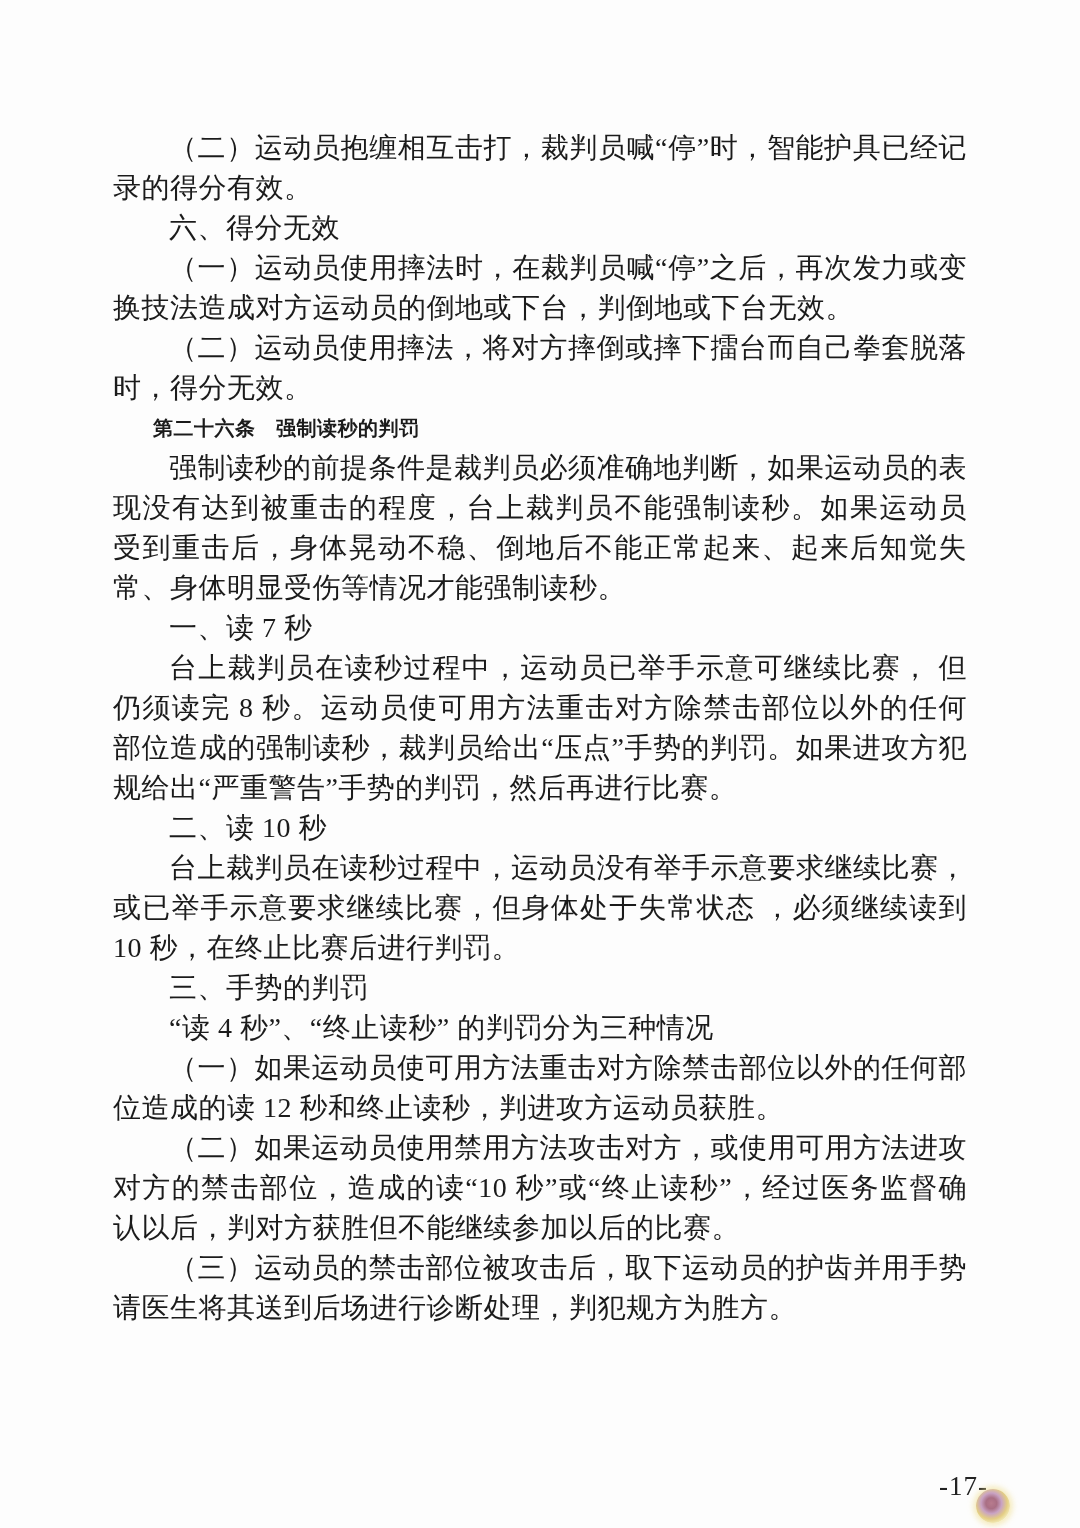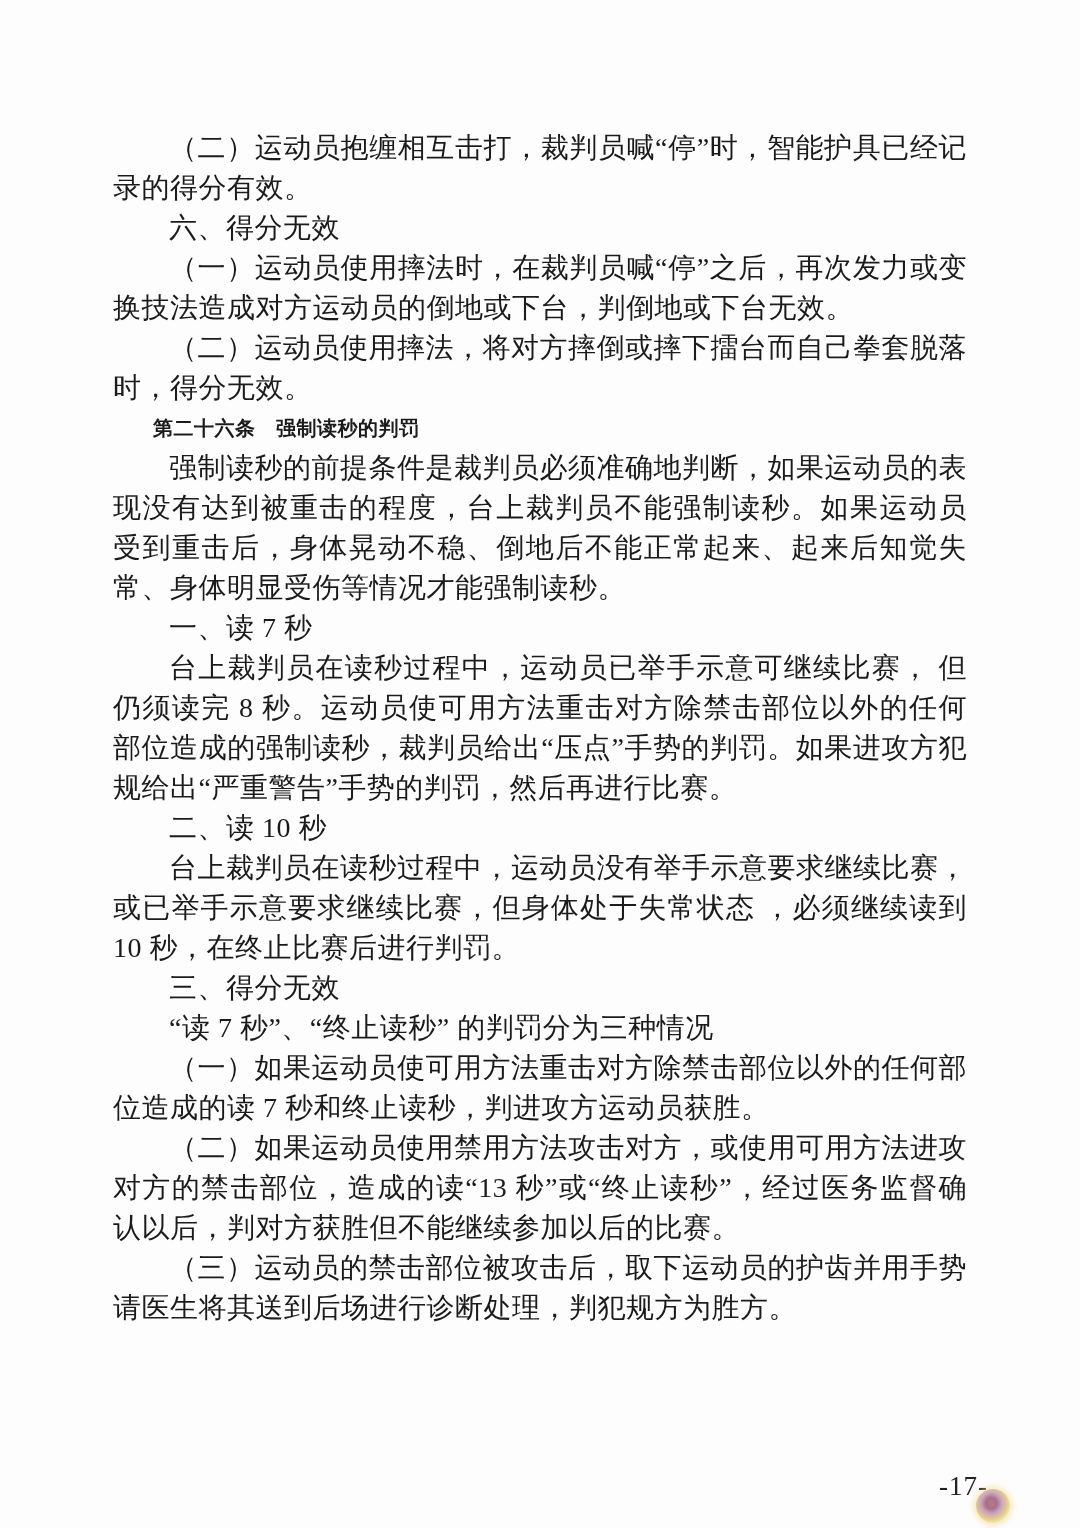--- a/index.html
+++ b/index.html
@@ -76,24 +76,24 @@
       <p class="para body">（二）运动员抱缠相互击打，裁判员喊“停”时，智能护具已经记录的得分有效。</p>
       <p class="para body">六、得分无效</p>
       <p class="para body">（一）运动员使用摔法时，在裁判员喊“停”之后，再次发力或变换技法造成对方运动员的倒地或下台，判倒地或下台无效。</p>
       <p class="para body">（二）运动员使用摔法，将对方摔倒或摔下擂台而自己拳套脱落时，得分无效。</p>
       <p class="para heading">第二十六条　强制读秒的判罚</p>
       <p class="para body">强制读秒的前提条件是裁判员必须准确地判断，如果运动员的表现没有达到被重击的程度，台上裁判员不能强制读秒。如果运动员受到重击后，身体晃动不稳、倒地后不能正常起来、起来后知觉失常、身体明显受伤等情况才能强制读秒。</p>
       <p class="para body">一、读 7 秒</p>
       <p class="para body">台上裁判员在读秒过程中，运动员已举手示意可继续比赛， 但仍须读完 8 秒。运动员使可用方法重击对方除禁击部位以外的任何部位造成的强制读秒，裁判员给出“压点”手势的判罚。如果进攻方犯规给出“严重警告”手势的判罚，然后再进行比赛。</p>
       <p class="para body">二、读 10 秒</p>
       <p class="para body">台上裁判员在读秒过程中，运动员没有举手示意要求继续比赛， 或已举手示意要求继续比赛，但身体处于失常状态 ，必须继续读到 10 秒，在终止比赛后进行判罚。</p>
-      <p class="para body">三、得分无效</p>
-      <p class="para body">“读 7 秒”、“终止读秒” 的判罚分为三种情况</p>
-      <p class="para body">（一）如果运动员使可用方法重击对方除禁击部位以外的任何部位造成的读 7 秒和终止读秒，判进攻方运动员获胜。</p>
-      <p class="para body">（二）如果运动员使用禁用方法攻击对方，或使用可用方法进攻对方的禁击部位，造成的读“13 秒”或“终止读秒”，经过医务监督确认以后，判对方获胜但不能继续参加以后的比赛。</p>
+      <p class="para body">三、手势的判罚</p>
+      <p class="para body">“读 4 秒”、“终止读秒” 的判罚分为三种情况</p>
+      <p class="para body">（一）如果运动员使可用方法重击对方除禁击部位以外的任何部位造成的读 12 秒和终止读秒，判进攻方运动员获胜。</p>
+      <p class="para body">（二）如果运动员使用禁用方法攻击对方，或使用可用方法进攻对方的禁击部位，造成的读“10 秒”或“终止读秒”，经过医务监督确认以后，判对方获胜但不能继续参加以后的比赛。</p>
       <p class="para body">（三）运动员的禁击部位被攻击后，取下运动员的护齿并用手势请医生将其送到后场进行诊断处理，判犯规方为胜方。</p>
     </div>
 
   <div class="page-footer">-17-</div>
 
   <div class="seal-emblem"></div>
 
 </div>
 
 </body></html>

